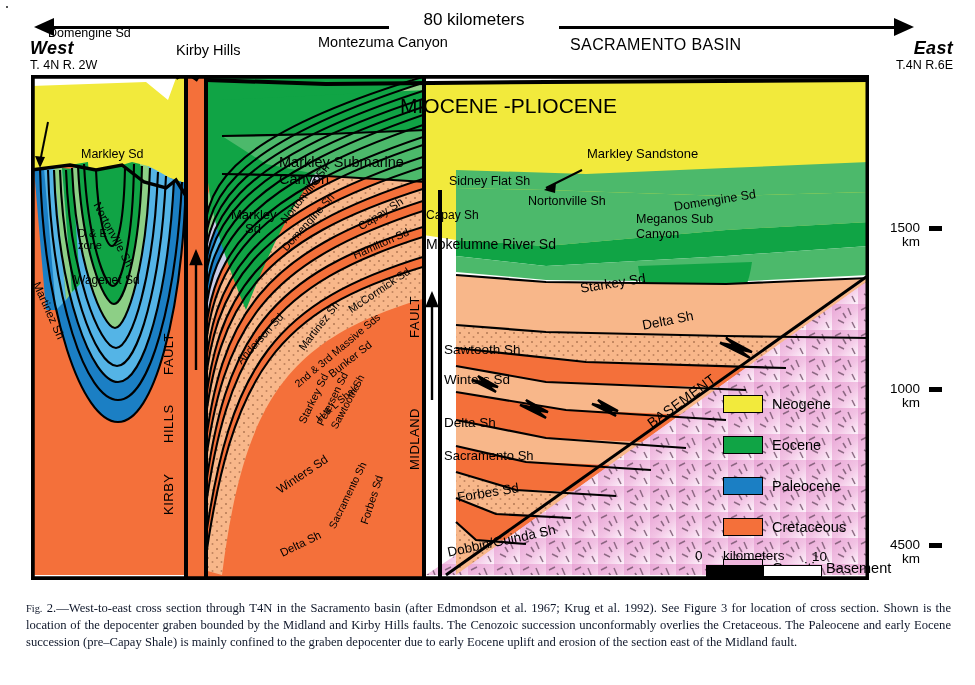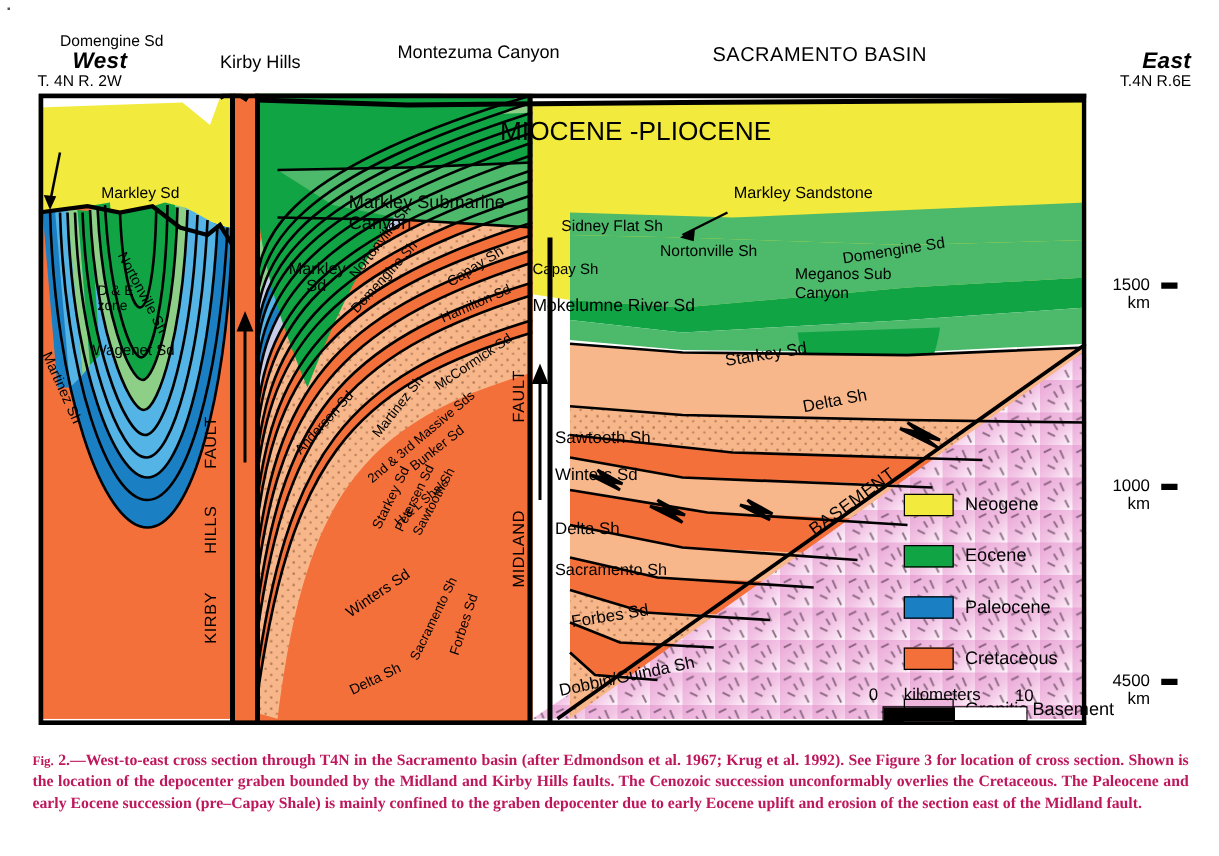--- a/index.html
+++ b/index.html
@@ -17,21 +17,21 @@
     margin:0 auto; z-index:3;
   }
   .arrow-line { position:absolute; left:18px; right:18px; top:12px; height:3px; background:#000; }
   .arrow-head-l { position:absolute; left:0; top:4px; width:0;height:0;
      border-top:9px solid transparent;border-bottom:9px solid transparent;border-right:20px solid #000;}
   .arrow-head-r { position:absolute; right:0; top:4px; width:0;height:0;
      border-top:9px solid transparent;border-bottom:9px solid transparent;border-left:20px solid #000;}
 
   .dir-west { position:absolute; left:30px; top:38px; }
   .dir-east { position:absolute; right:22px; top:38px; text-align:right; }
-  .dir-name { font-style:italic; font-weight:bold; font-size:18px; letter-spacing:.3px;margin-left:28px; }
+  .dir-name { font-style:italic; font-weight:bold; font-size:18px; letter-spacing:.3px; }
   .dir-sub  { font-size:12.5px; margin-top:-1px; }
 
   .lbl-kirby-hills { position:absolute; left:176px; top:42px; font-size:14.5px; }
   .lbl-montezuma   { position:absolute; left:318px; top:34px; font-size:14.5px; }
   .lbl-sacbasin    { position:absolute; left:570px; top:36px; font-size:16px; letter-spacing:.4px;}
 
   
   #figure { position:absolute; left:26px; top:70px; width:922px; height:515px; }
   #figure svg { display:block; }
 
@@ -55,32 +55,38 @@
   
   .depth { position:absolute; text-align:right; font-size:13.5px; line-height:1.02; }
   .depth .n { display:block; }
   .depth .u { display:block; }
   .tick { position:absolute; width:13px; height:5px; background:#000; }
 
   
   #caption {
     position:absolute; left:26px; top:600px; width:925px;
     font-family:"Liberation Serif", serif;
-    font-size:12.6px; line-height:1.34; color:#be185d; text-align:justify;font-weight:bold;
+    font-size:12.6px; line-height:1.34; color:#0f172a; text-align:justify;
   }
   #caption .smallcap { font-size:10.4px; }
   .dot-tl { position:absolute; left:6px; top:6px; width:2px;height:2px;background:#555; }
 </style>
 </head>
 <body>
 
 <div id="root">
 
   <div class="dot-tl"></div>
 
+  <div class="scale-arrow-wrap">
+    <div class="arrow-head-l"></div>
+    <div class="arrow-line"></div>
+    <div class="arrow-head-r"></div>
+    <div class="scale-label">80 kilometers</div>
+  </div>
 
   <div class="dir-west">
     <div class="dir-name">West</div>
     <div class="dir-sub">T. 4N R. 2W</div>
   </div>
   <div class="dir-east">
     <div class="dir-name">East</div>
     <div class="dir-sub">T.4N R.6E</div>
   </div>
 

